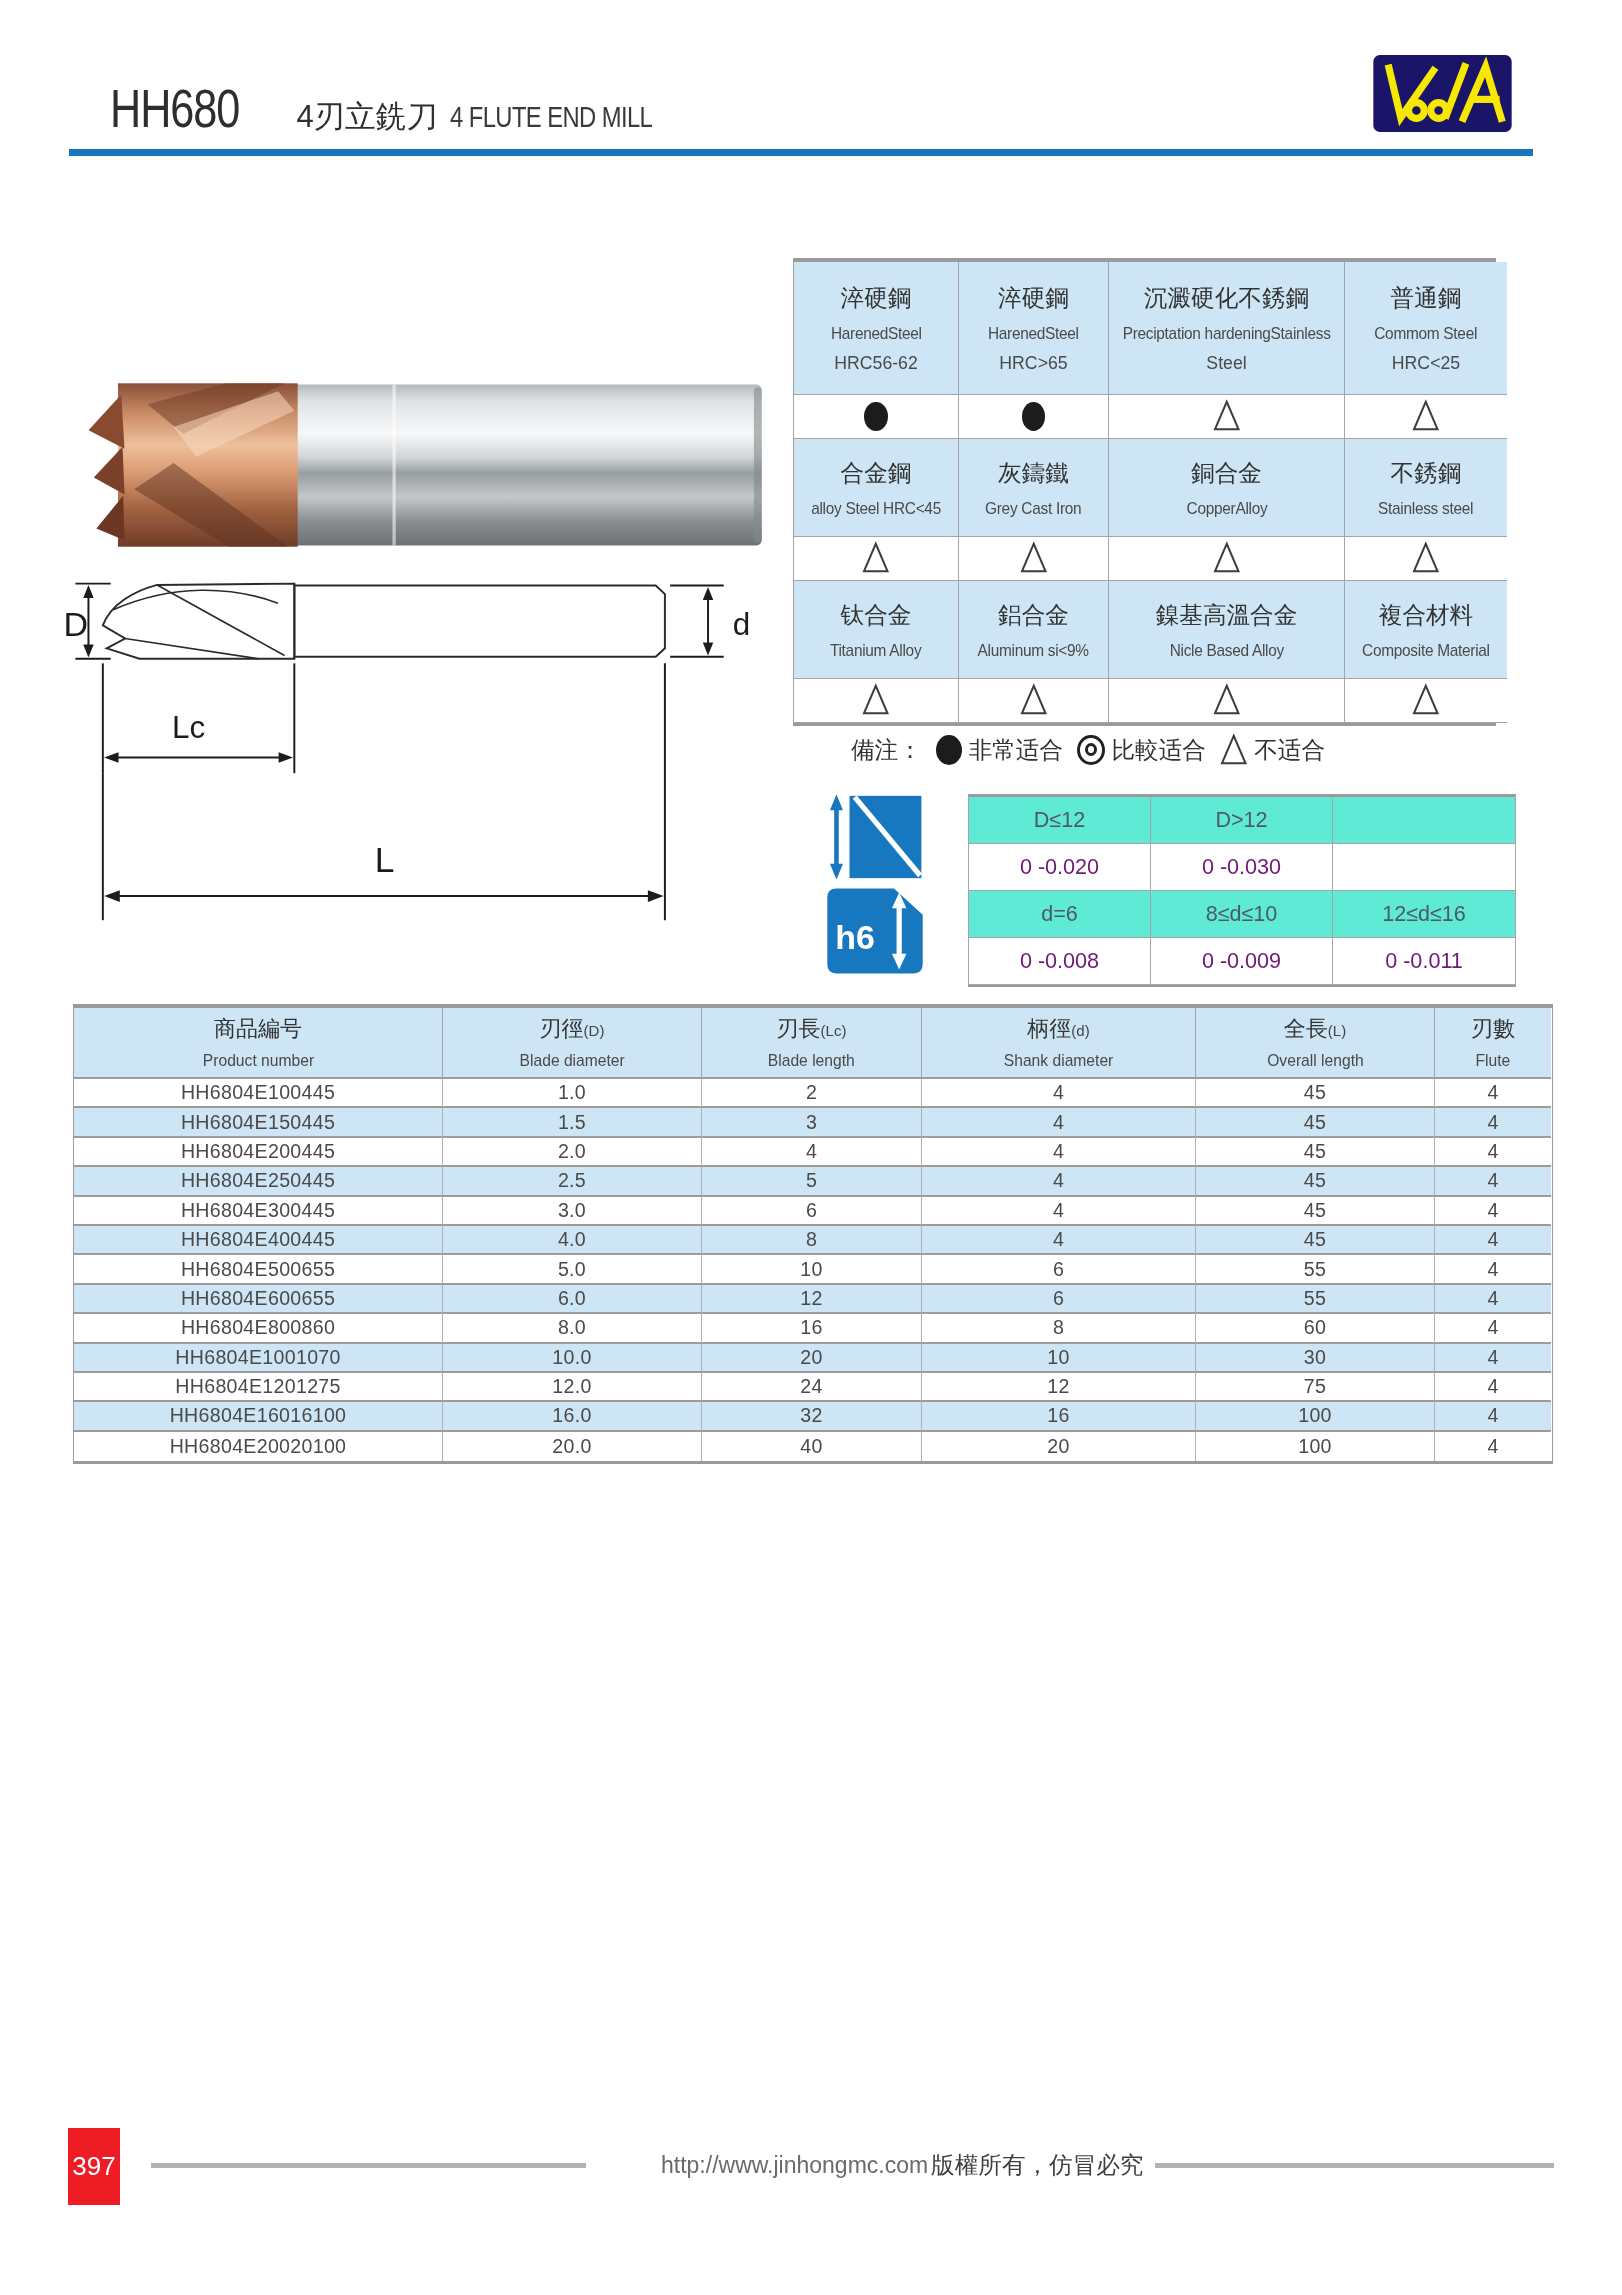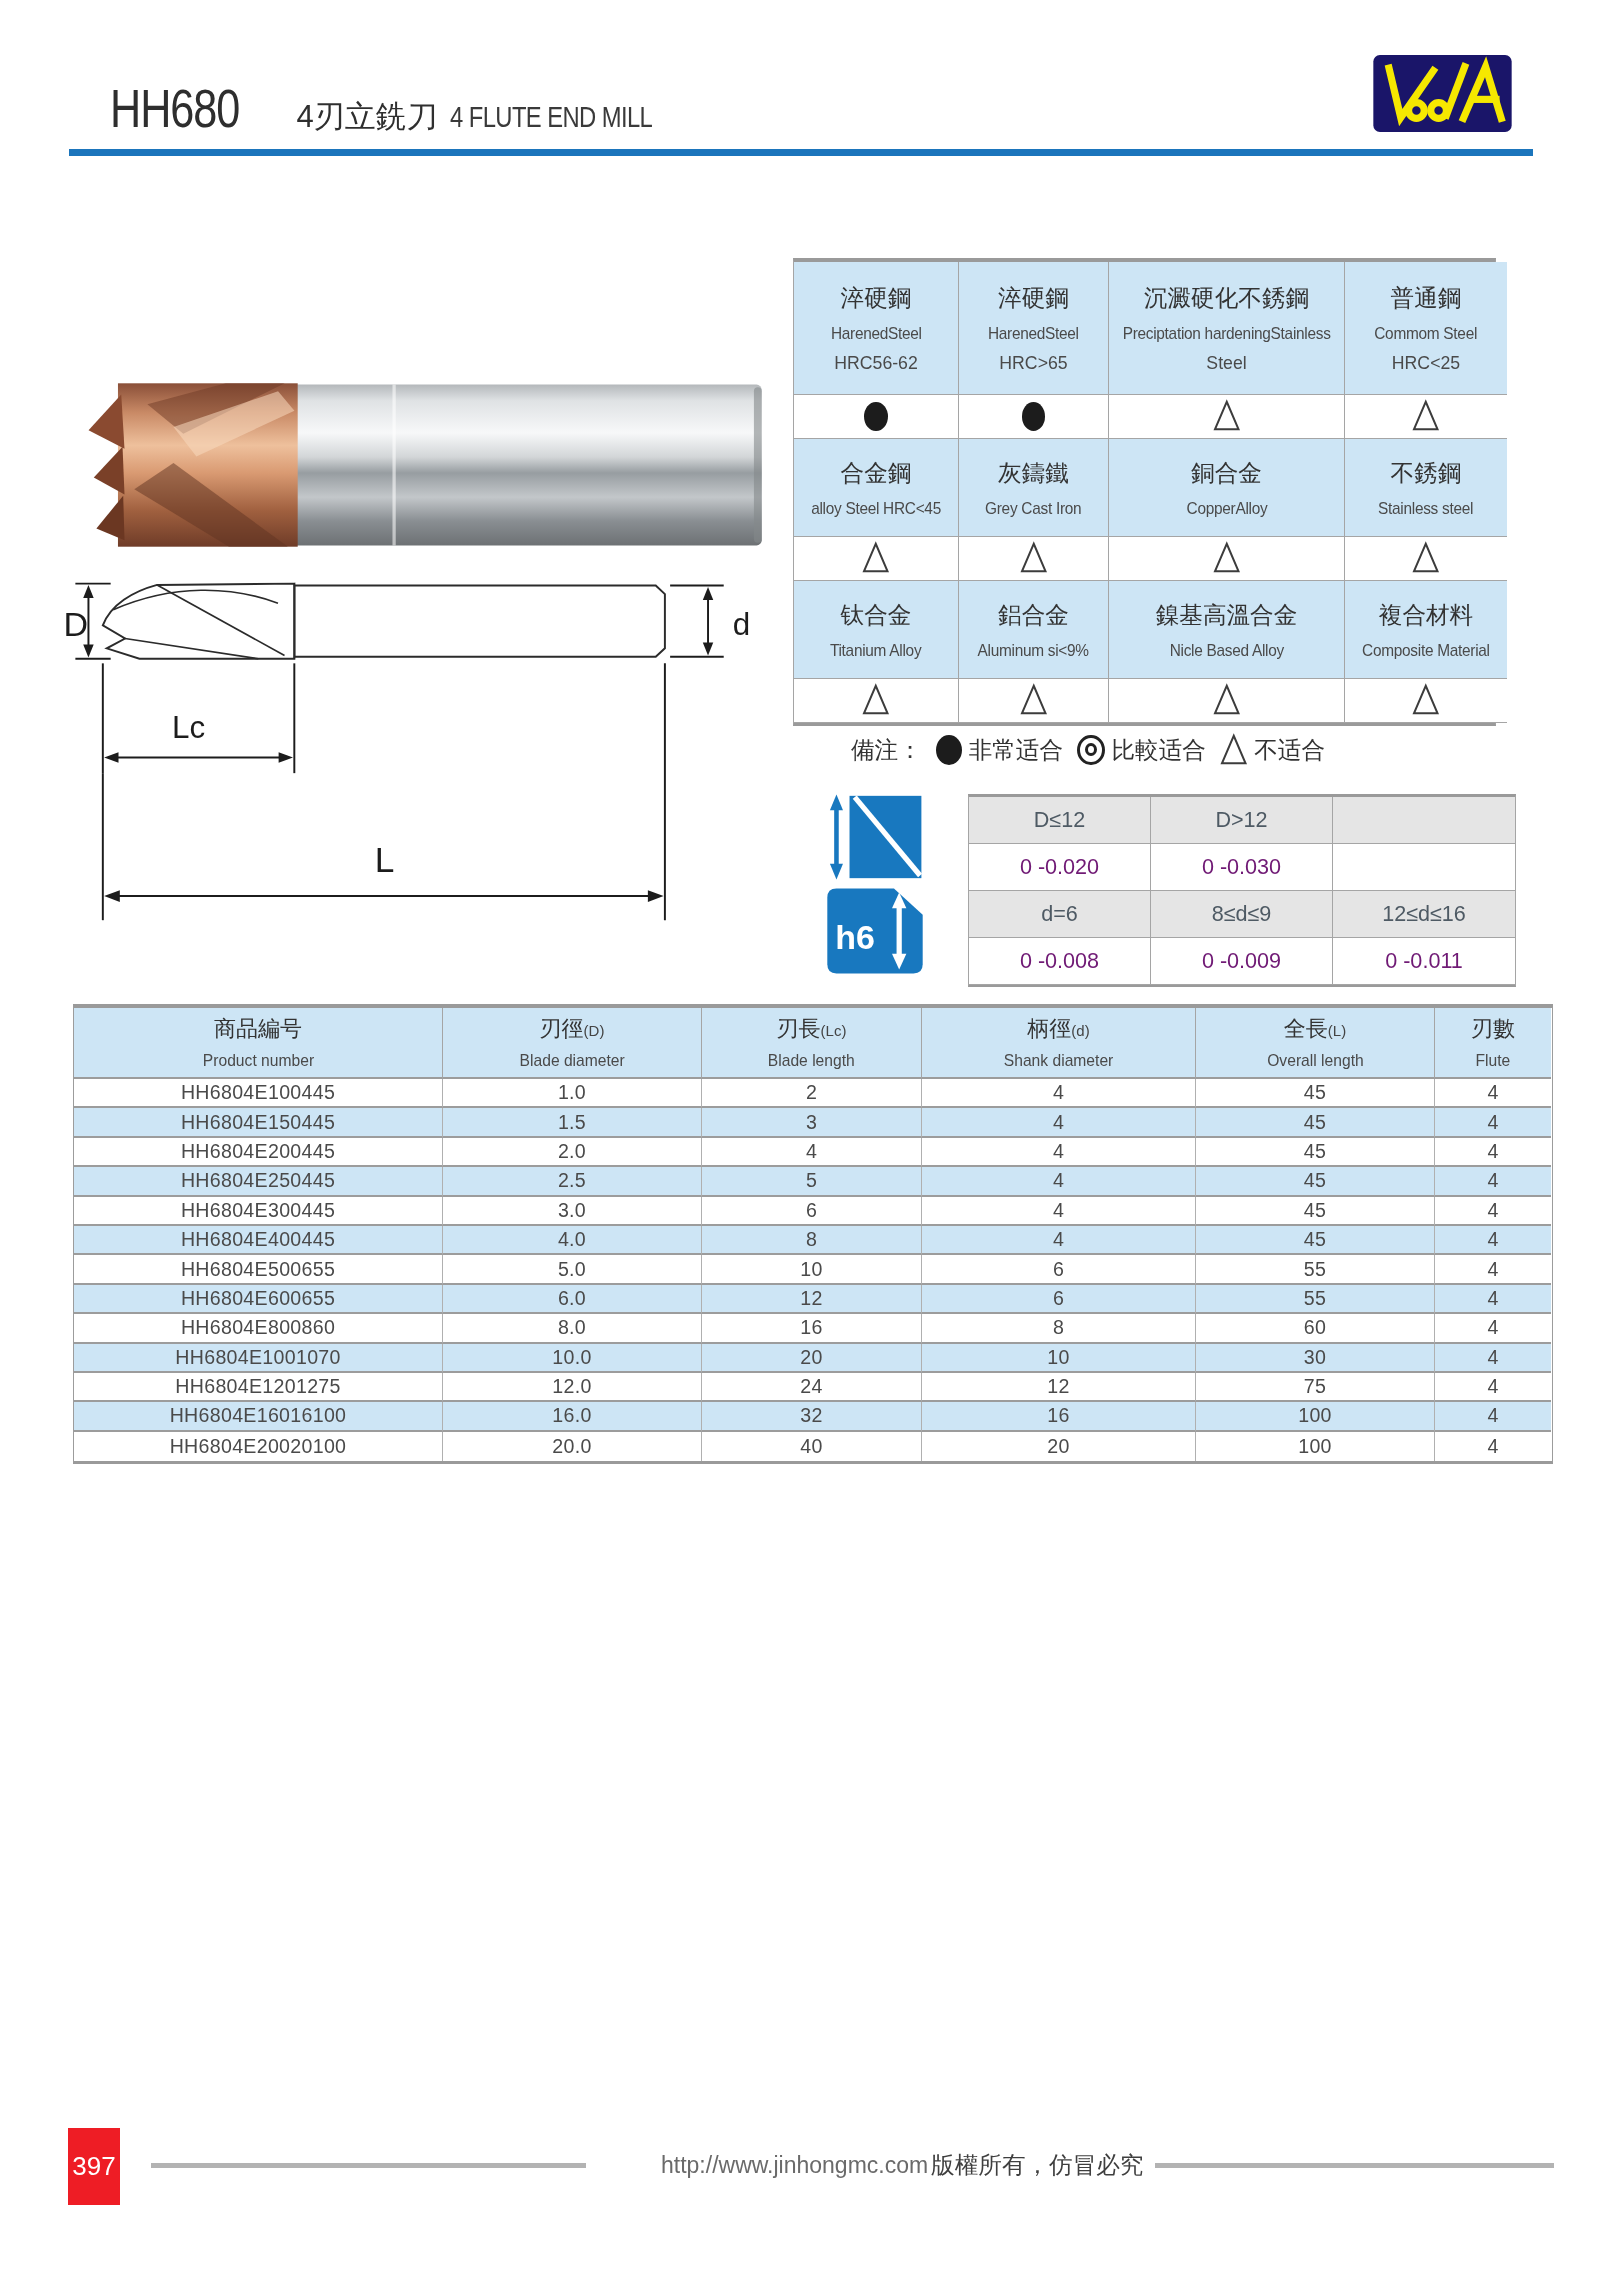--- a/index.html
+++ b/index.html
@@ -42,21 +42,21 @@
 
   
   .tol-icon1{position:absolute;left:826px;top:793px;}
   .tol-icon2{position:absolute;left:826px;top:887px;}
   .tol-table{position:absolute;left:968px;top:794px;width:548px;border-top:3.9px solid #9a9a9a;
              border-left:1.3px solid #a5a5a5;border-right:1.3px solid #a5a5a5;border-bottom:2.6px solid #9a9a9a;box-sizing:border-box;}
   .tol-row{display:grid;grid-template-columns:182px 182px 182px;}
   .tol-cell{height:47px;border-right:1.3px solid #a5a5a5;border-bottom:1.3px solid #a5a5a5;box-sizing:border-box;
             display:flex;align-items:center;justify-content:center;font-size:21.6px;color:#701a75;}
   .tol-row .tol-cell:last-child{border-right:none;}
-  .tol-row.blue .tol-cell{background:#e5e5e5;color:#4e5a64;}
+  .tol-row.blue .tol-cell{background:#5eead4;color:#4e5a64;}
 
   
   .pt{position:absolute;left:73px;top:1004px;width:1480px;border-top:4.6px solid #9a9a9a;
       border-left:1.3px solid #9c9c9c;border-right:1.3px solid #9c9c9c;border-bottom:3.9px solid #9a9a9a;box-sizing:border-box;}
   .pt-row{display:grid;grid-template-columns:369px 259px 220px 274px 239px 116px;}
   .pt-hcell{background:#cde5f5;border-right:1.3px solid #a5a5a5;border-bottom:2px solid #9c9c9c;box-sizing:border-box;
             height:71px;display:flex;flex-direction:column;align-items:center;justify-content:center;gap:7.9px;}
   .pt-row .pt-hcell:last-child{border-right:none;}
   .pt-hcn{font-size:22px;color:#333;}
   .pt-hcn .unit{font-size:15px;color:#444;}
@@ -355,21 +355,21 @@
         <div class="tol-cell">D&gt;12</div>
         <div class="tol-cell"></div>
       </div>
       <div class="tol-row">
         <div class="tol-cell">0 -0.020</div>
         <div class="tol-cell">0 -0.030</div>
         <div class="tol-cell"></div>
       </div>
       <div class="tol-row blue">
         <div class="tol-cell">d=6</div>
-        <div class="tol-cell">8≤d≤9</div>
+        <div class="tol-cell">8≤d≤10</div>
         <div class="tol-cell">12≤d≤16</div>
       </div>
       <div class="tol-row">
         <div class="tol-cell">0 -0.008</div>
         <div class="tol-cell">0 -0.009</div>
         <div class="tol-cell">0 -0.011</div>
       </div>
     </div>
 
   <div class="pt">

